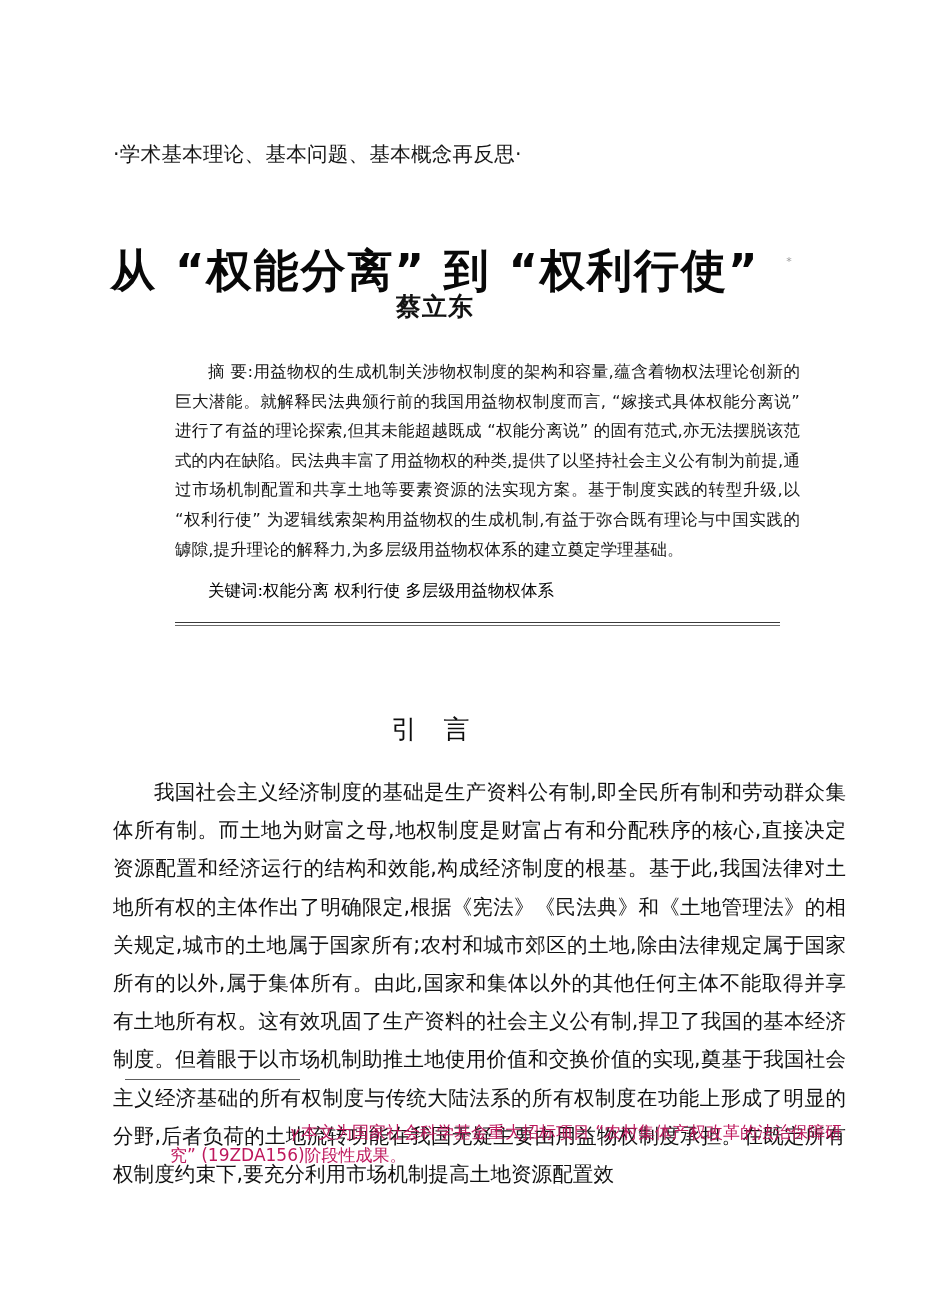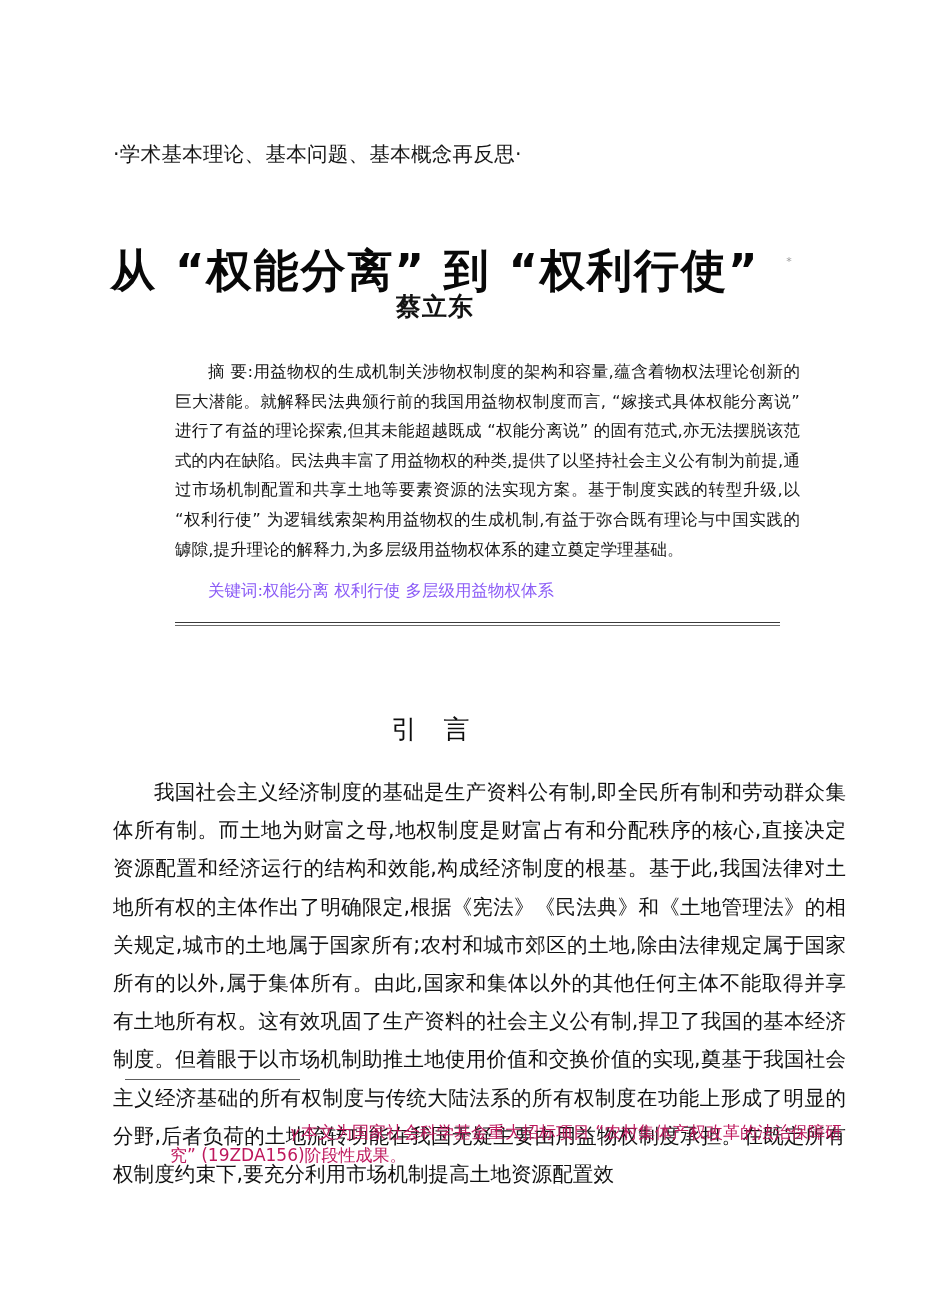--- a/index.html
+++ b/index.html
@@ -86,21 +86,21 @@
     text-indent: 33px;
     color: #161616;
     margin: 0;
     letter-spacing: 0.1px;
   }
   .keywords {
     margin-top: 12px;
     font-size: 16.5px;
     line-height: 29.6px;
     text-indent: 33px;
-    color: #8b5cf6;
+    color: #000000;
   }
 
   
   .author-note {
     position: absolute;
     left: 175px;
     top: 578px;
     width: 605px;
     font-size: 16.5px;
     line-height: 26px;

